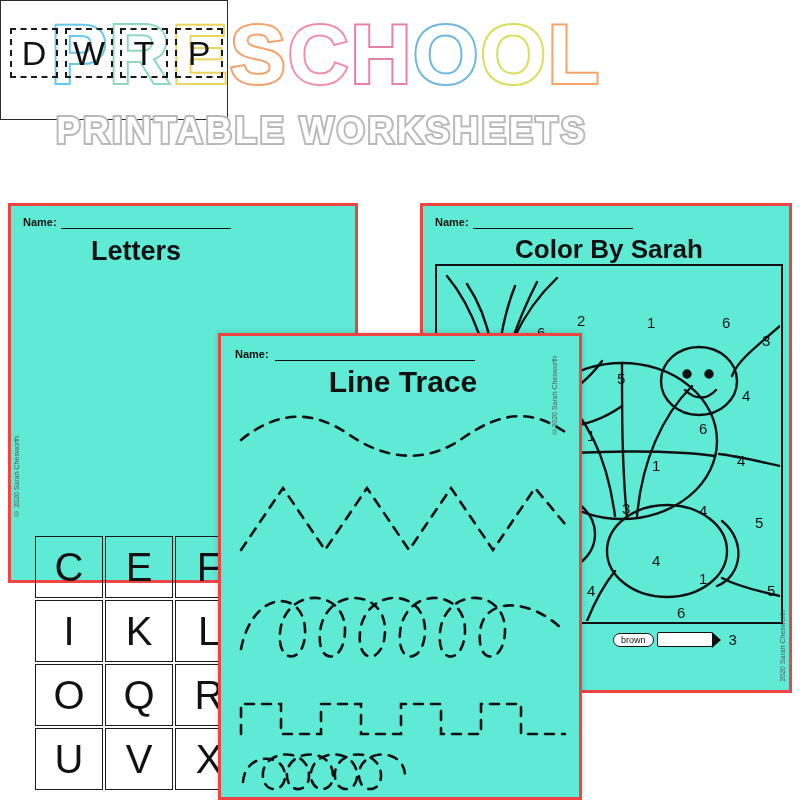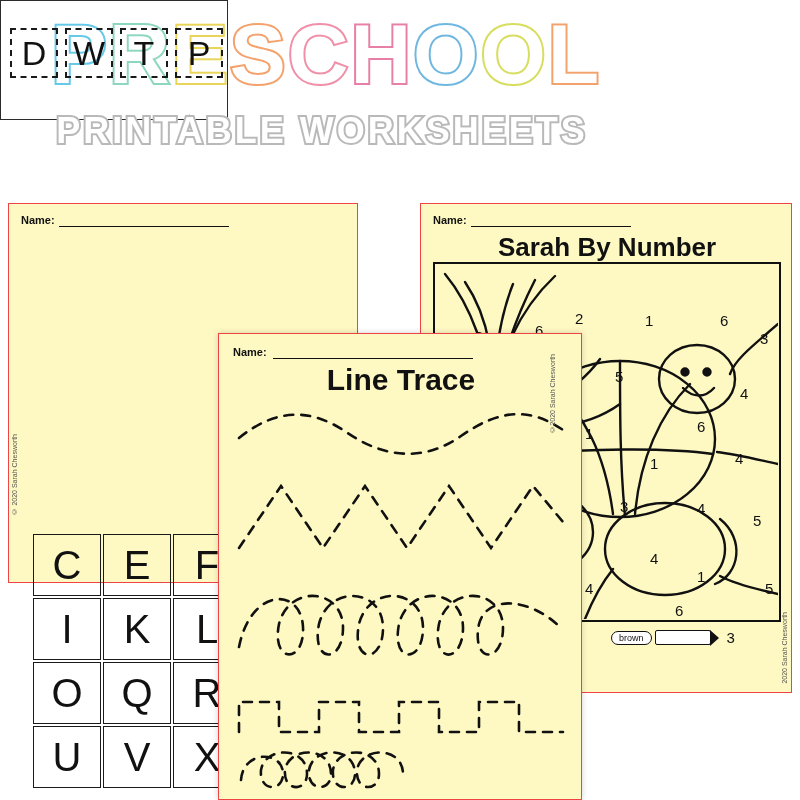--- a/index.html
+++ b/index.html
@@ -22,21 +22,21 @@
   }
   #worksheets-subtitle{
     position:absolute;left:0;top:110px;width:644px;text-align:center;
     font-size:36px;font-weight:bold;letter-spacing:3px;color:#ffffff;
     -webkit-text-stroke:4px #b9b9b9;
     paint-order:stroke fill;
     white-space:nowrap;
   }
 
   
-  .sheet{position:absolute;background:#fef9c3;border:1px solid #ef4444;box-sizing:border-box;}
+  .sheet{position:absolute;background:#5eead4;border:3px solid #ef4444;box-sizing:border-box;}
   .name-line{position:absolute;font-size:11px;color:#111;font-weight:bold;}
   .name-rule{position:absolute;border-bottom:1.5px solid #111;}
   .sheet-title{position:absolute;text-align:center;font-weight:bold;color:#111;}
 
   
   #sheet-missing{left:8px;top:203px;width:350px;height:380px;}
   #missing-title{left:0;top:30px;width:250px;font-size:27px;line-height:30px;}
   .letterbox{
     position:absolute;border:1.5px solid #1a1a1a;box-sizing:border-box;
     display:flex;align-items:center;justify-content:center;
@@ -81,20 +81,21 @@
 <div id="title-block">
   <div id="preschool-title"><span style="-webkit-text-stroke: 4px rgb(103, 201, 232);">P</span><span style="-webkit-text-stroke: 4px rgb(141, 215, 192);">R</span><span style="-webkit-text-stroke: 4px rgb(232, 213, 90);">E</span><span style="-webkit-text-stroke: 4px rgb(244, 162, 108);">S</span><span style="-webkit-text-stroke: 4px rgb(240, 143, 168);">C</span><span style="-webkit-text-stroke: 4px rgb(232, 127, 166);">H</span><span style="-webkit-text-stroke: 4px rgb(111, 183, 224);">O</span><span style="-webkit-text-stroke: 4px rgb(215, 221, 92);">O</span><span style="-webkit-text-stroke: 4px rgb(244, 162, 108);">L</span></div>
   <div id="worksheets-subtitle">PRINTABLE WORKSHEETS</div>
 </div>
 
 <div class="sheet" id="sheet-missing">
   <div class="name-line" style="left:12px;top:10px;">Name:</div>
   <div class="name-rule" style="left:50px;top:22px;width:170px;"></div>
 
   <div class="sheet-title" id="missing-title">
+      <div>Letters</div>
     </div>
 
   <div id="ab-box">
     <div class="divider"></div>
     <div class="letterbox" style="left:0;top:0;width:56px;height:64px;">A</div>
     <div class="letterbox" style="left:57px;top:0;width:56px;height:64px;">B</div>
   </div>
 
   <div id="letter-grid">
       <div class="letterbox" style="left: 0px; top: 0px; width: 68px; height: 62px;">C</div>
@@ -119,21 +120,21 @@
       <div class="dash-box" style="left: 10px; top: 28px; width: 48px; height: 50px;">D</div>
       <div class="dash-box" style="left: 65px; top: 28px; width: 48px; height: 50px;">W</div>
       <div class="dash-box" style="left: 120px; top: 28px; width: 48px; height: 50px;">T</div>
       <div class="dash-box" style="left: 175px; top: 28px; width: 48px; height: 50px;">P</div>
     </div>
 </div>
 
 <div class="sheet" id="sheet-color">
   <div class="name-line" style="left:12px;top:10px;">Name:</div>
   <div class="name-rule" style="left:50px;top:22px;width:160px;"></div>
-  <div class="sheet-title" id="color-title">Sarah By Number</div>
+  <div class="sheet-title" id="color-title">Color By Sarah</div>
 
   <div id="color-frame">
     <svg width="343" height="355" viewBox="0 0 343 355">
       <g fill="none" stroke="#111" stroke-width="2.4" stroke-linecap="round">
 
         <path d="M10 10 C 35 40 55 90 58 150"></path>
         <path d="M58 150 C 60 95 85 45 120 12"></path>
         <path d="M30 18 C 55 55 60 100 58 150"></path>
         <path d="M78 20 C 62 60 58 105 58 150"></path>
         <path d="M100 16 C 80 55 62 105 58 150"></path>

